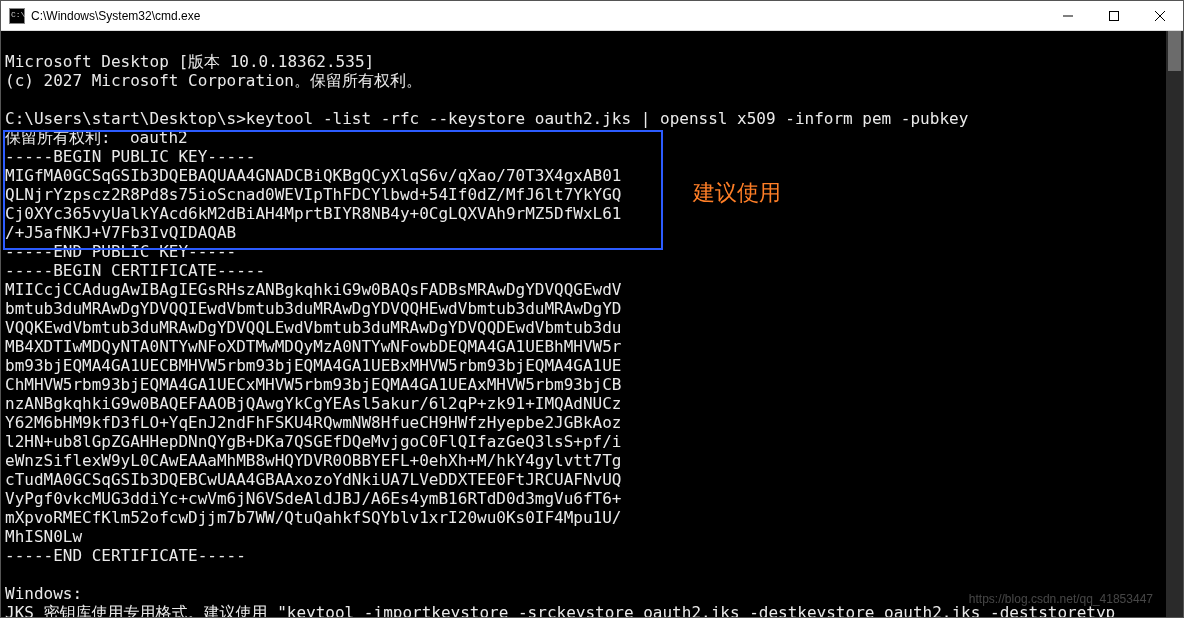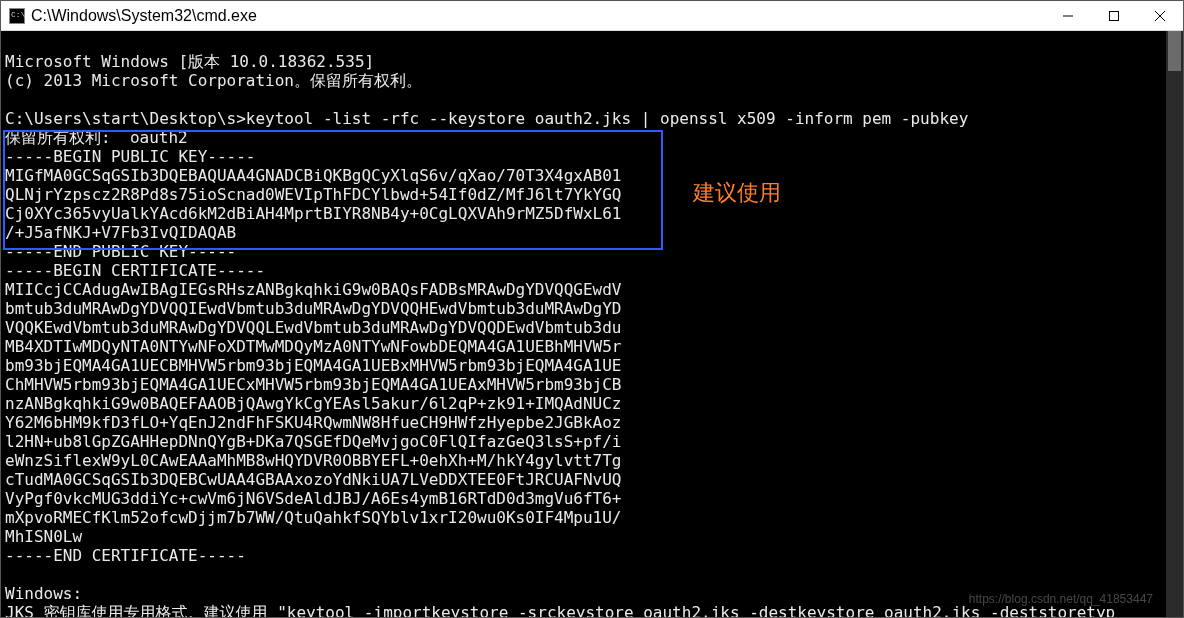--- a/index.html
+++ b/index.html
@@ -36,21 +36,21 @@
   }
   .titlebar .icon::after {
     content: "C:\\";
     color: #ccc;
     font-size: 8px;
     position: absolute;
     top: 1px; left: 1px;
   }
   .titlebar .title {
     font-family: "Segoe UI", Tahoma, sans-serif;
-    font-size: 16px;
+    font-size: 12px;
     color: #000;
     flex: 1;
   }
   .win-controls { display: flex; height: 100%; }
   .win-btn {
     width: 46px; height: 100%;
     display: flex; align-items: center; justify-content: center;
     font-family: "Segoe UI Symbol", sans-serif;
     font-size: 10px;
     color: #000;
@@ -123,22 +123,22 @@
       </div>
       <div class="win-btn close">
         <svg width="10" height="10" viewBox="0 0 10 10">
             <path d="M0 0 L10 10 M10 0 L0 10" stroke="#000" stroke-width="1"></path>
           </svg>
       </div>
     </div>
   </div>
 
   <div class="terminal">
-<span>Microsoft Windows [版本 10.0.18362.535]</span>
-<span>(c) 2013 Microsoft Corporation。保留所有权利。</span>
+<span>Microsoft Desktop [版本 10.0.18362.535]</span>
+<span>(c) 2027 Microsoft Corporation。保留所有权利。</span>
 
 <span>C:\Users\start\Desktop\s&gt;keytool -list -rfc --keystore oauth2.jks | openssl x509 -inform pem -pubkey</span>
 <span>保留所有权利:  oauth2</span>
 <span>-----BEGIN PUBLIC KEY-----</span>
 <span>MIGfMA0GCSqGSIb3DQEBAQUAA4GNADCBiQKBgQCyXlqS6v/qXao/70T3X4gxAB01</span>
 <span>QLNjrYzpscz2R8Pd8s75ioScnad0WEVIpThFDCYlbwd+54If0dZ/MfJ6lt7YkYGQ</span>
 <span>Cj0XYc365vyUalkYAcd6kM2dBiAH4MprtBIYR8NB4y+0CgLQXVAh9rMZ5DfWxL61</span>
 <span>/+J5afNKJ+V7Fb3IvQIDAQAB</span>
 <span>-----END PUBLIC KEY-----</span>
 <span>-----BEGIN CERTIFICATE-----</span>

